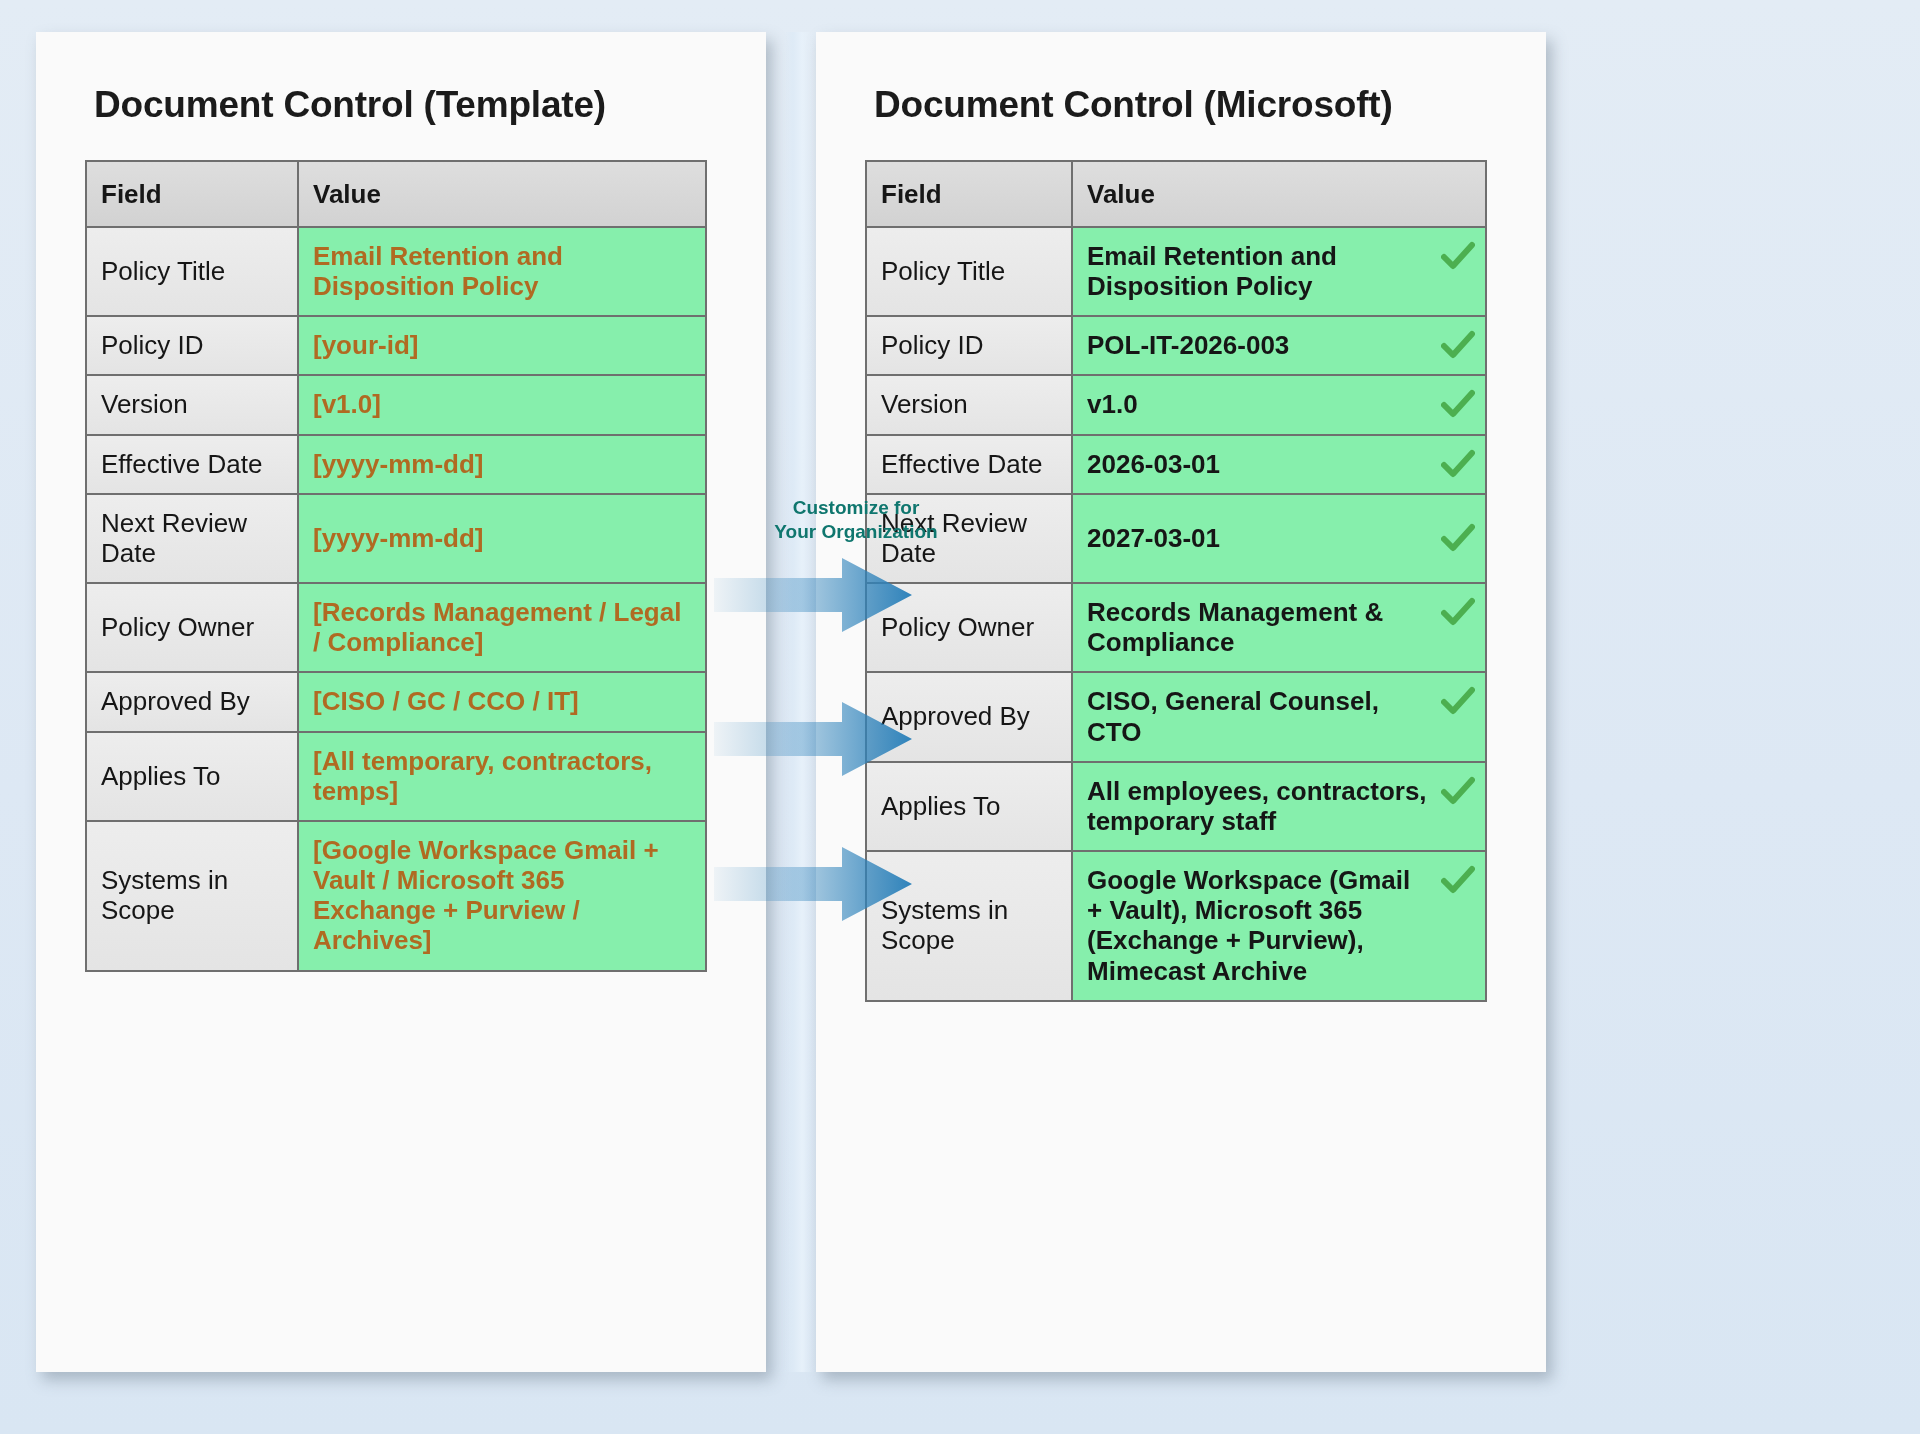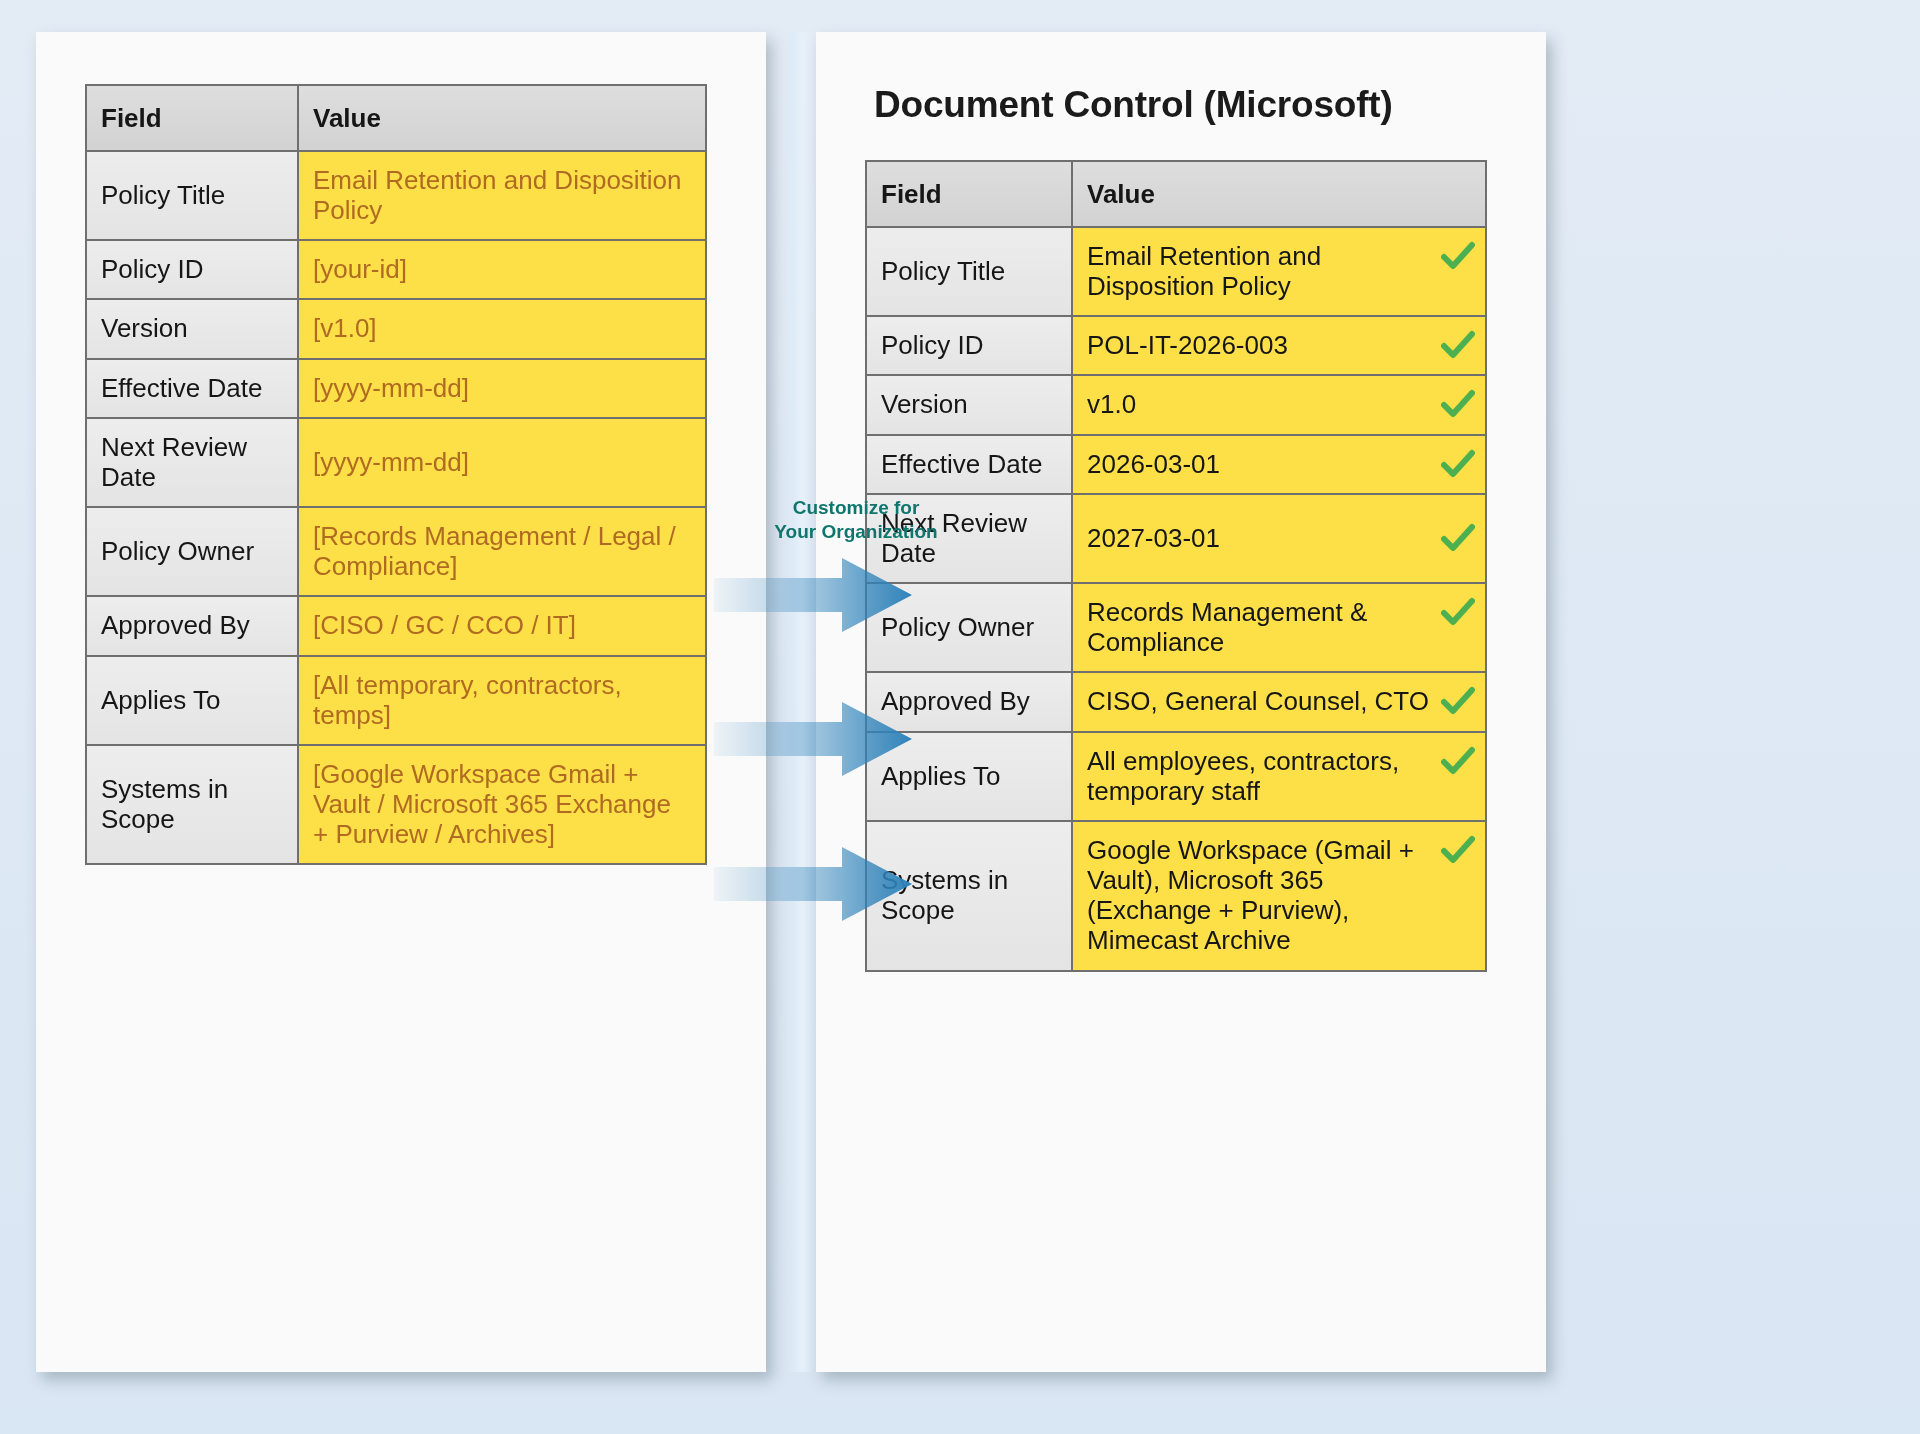--- a/index.html
+++ b/index.html
@@ -67,21 +67,22 @@
     text-align: left;
     height: 66px;
     padding-top: 10px;
     padding-bottom: 10px;
   }
   td.fieldcell {
     background: linear-gradient(180deg,#ededed 0%,#e4e4e4 100%);
     font-weight: normal;
   }
   td.valuecell {
-    background: #fde047;
+    background: #86efac;
+    font-weight: bold;
   }
   .col-field  { width: 212px; }
   .col-value  { width: 408px; }
 
   
   #tbl-left td.valuecell { color: #b5651d; }
   #tbl-left td.valuecell { color: #b06a22; }
 
   
   .valwrap {
@@ -146,20 +147,21 @@
   }
 </style>
 </head>
 <body>
 
 <div id="page"></div>
 
 <div id="band"></div>
 
 <div class="card" id="card-left">
+  <div class="panel-title">Document Control (Template)</div>
 
   <table class="dc" id="tbl-left">
     <colgroup>
         <col class="col-field">
         <col class="col-value">
       </colgroup>
     <thead>
       <tr>
         <th>Field</th>
         <th>Value</th>

